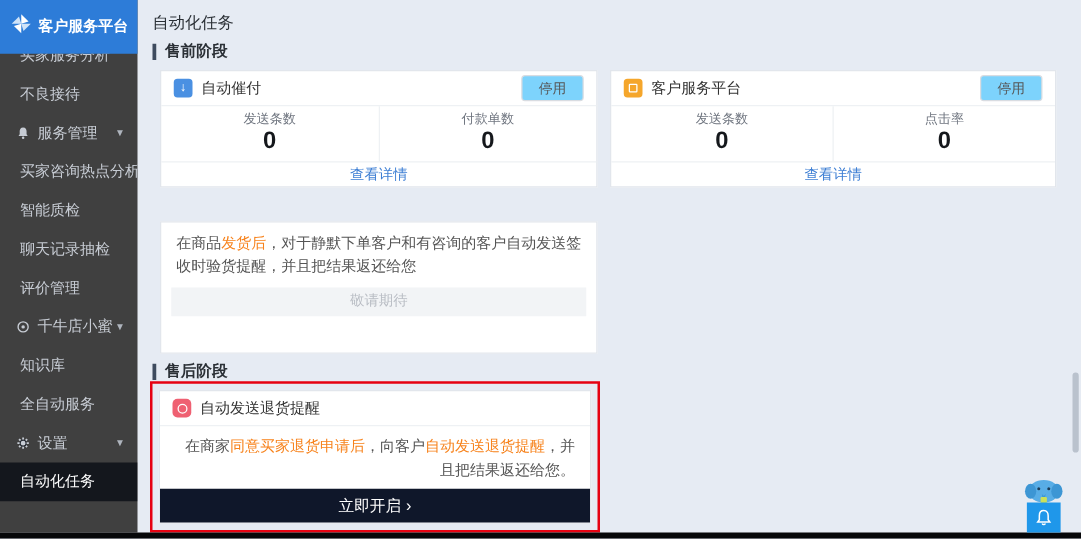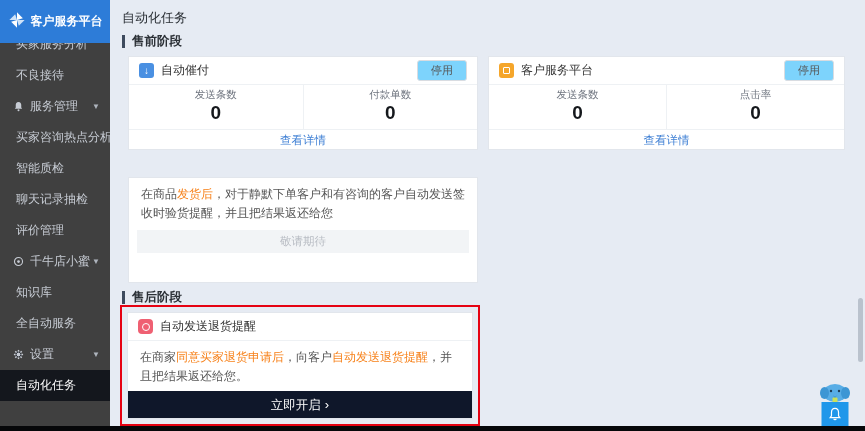--- a/index.html
+++ b/index.html
@@ -52,21 +52,21 @@
   .card-foot { border-top:1px solid #eef1f4; height:19px; text-align:center; }
   .detail-link { font-size:11.5px; color:#3e7fd4; line-height:19px; text-decoration:none; cursor:pointer; }
 
   .card-para { padding:7px 12px 0; font-size:12px; line-height:19px; color:#555; }
   .hl { color:#f7821b; }
   .disabled-bar { margin:7px 8px 0; height:23px; background:#f2f4f6; color:#b9bdc4; text-align:center; line-height:23px; font-size:11.5px; }
 
   
   #red-box { position:absolute; left:120px; top:305px; width:360px; height:121px; border:2px solid #e60212; }
   #card-tuihuo { position:absolute; left:5px; top:5px; right:5px; bottom:5px; background:#fff; border:1px solid #e2e6ec; display:flex; flex-direction:column; }
-  #card-tuihuo .card-para { flex:1; }
+  #card-tuihuo .card-para { flex:1;text-align:right; }
   .btn-open { height:27px; background:#0f172a; color:#fff; border:none; font-size:12.5px; line-height:27px; text-align:center; cursor:pointer; font-family:inherit; }
   .btn-open .chev-r { font-size:13px; margin-left:4px; }
 
   
   .bottom-bar { position:absolute; left:0; bottom:0; width:865px; height:5px; background:#060709; z-index:6; }
   .scroll-thumb { position:absolute; right:2px; top:298px; width:5px; height:64px; background:#bac2cd; border-radius:3px; z-index:5; }
   .mascot { position:absolute; right:10px; bottom:5px; width:40px; height:46px; z-index:7; }
   .bell-box { position:absolute; bottom:0; left:50%; transform:translateX(-50%); width:27px; height:24px; background:#1f97ea; display:flex; align-items:center; justify-content:center; cursor:pointer; }
   .elephant { position:absolute; top:0; left:50%; transform:translateX(-50%); }
 </style>

